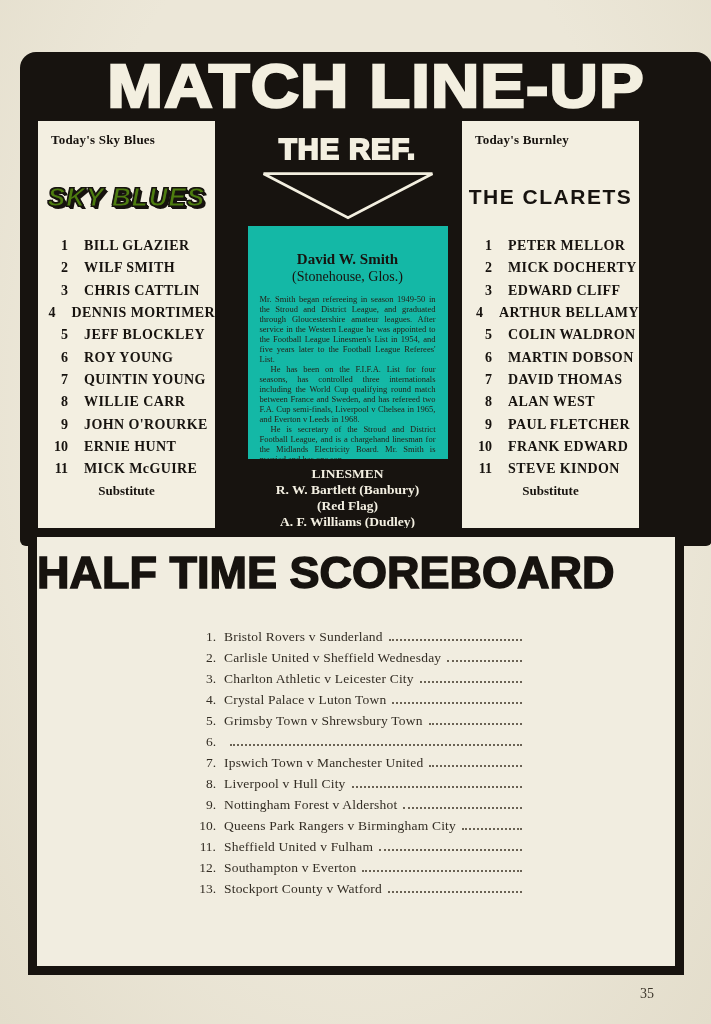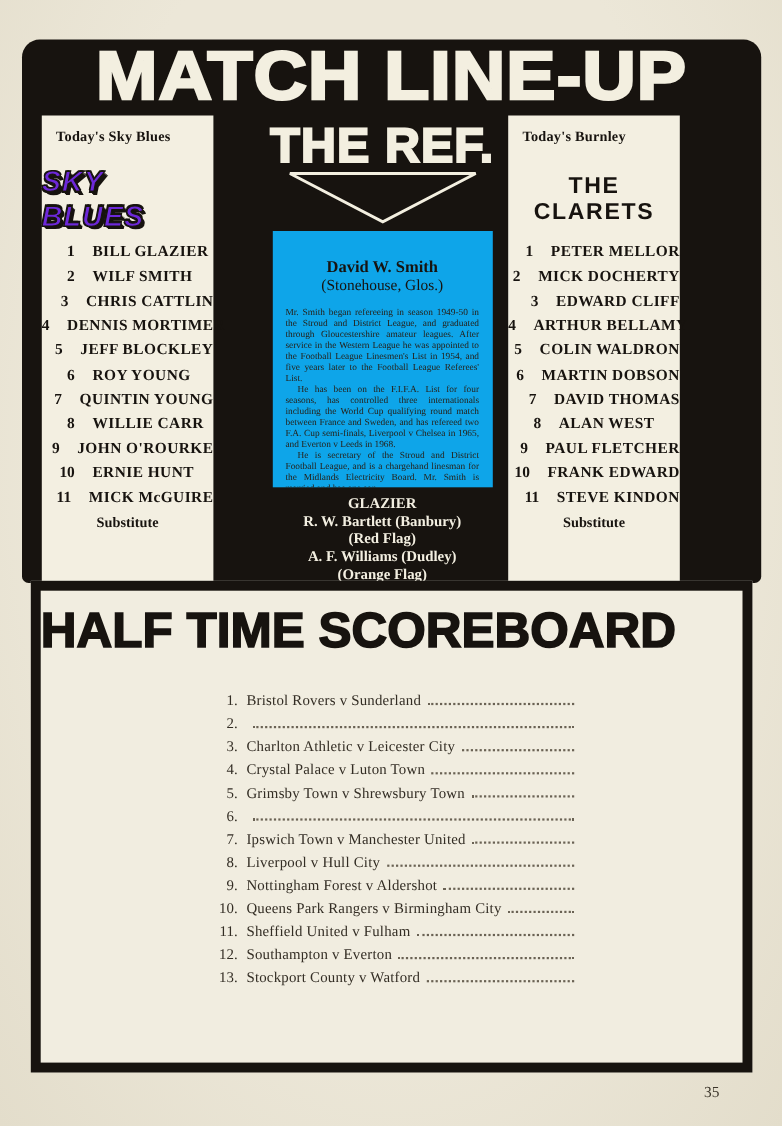--- a/index.html
+++ b/index.html
@@ -5,44 +5,44 @@
   html,body { margin:0; padding:0; }
   .page {
     position:relative; width:711px; height:1024px;
     background: radial-gradient(ellipse at 50% 40%, #ece7d8 60%, #e3ddcb 100%);
     font-family:"Liberation Serif", serif;
     color:#17130f; overflow:hidden;
   }
 
   
   .lineup {
-    position:absolute; left:20px; top:36px; width:672px; height:494px;
-    background:#17130f; border-radius:16px 16px 6px 6px;
+    position:absolute; left:20px; top:52px; width:672px; height:494px;
+    background:#17130f; border-radius:16px 16px 6px 6px;padding-left:20px;
   }
   .lineup-title {
     margin-top:2px; text-align:center;
     font-family:"Liberation Sans", sans-serif; font-weight:bold;
     font-size:62px; line-height:64px; letter-spacing:1px;
     color:#f3efe0; -webkit-text-stroke:2.5px #f3efe0;
     transform:scaleX(1.08); transform-origin:center;
     white-space:nowrap;
   }
   .panel {
-    position:absolute; top:69px; width:156px; height:450px;
+    position:absolute; top:69px; width:177px; height:450px;
     background:#f3efe1;
   }
   .panel-left  { left:18px; }
   .panel-right { left:442px; }
   .team-header {
     padding:11px 0 0 13px; font-size:13px; font-weight:bold; letter-spacing:0.2px;
   }
   .logo-wrap { margin-top:20px; height:58px; display:flex; align-items:center; justify-content:center; }
   .logo-fancy {
     font-family:"Liberation Sans", sans-serif; font-weight:bold; font-style:italic;
-    font-size:26px; letter-spacing:1px; color:#6d28d9;
+    font-size:26px; letter-spacing:1px; color:#4d7c0f;
     -webkit-text-stroke:1px #17130f;
     text-shadow:-1px -1px 0 #17130f, 1px -1px 0 #17130f, -1px 1px 0 #17130f,
                  1px 1px 0 #17130f, 2px 2px 0 #17130f, 3px 3px 0 #17130f;
   }
   .logo-plain {
     font-family:"Liberation Sans", sans-serif; font-weight:bold;
     font-size:21px; letter-spacing:1.5px; color:#17130f;text-align:center;
   }
   .player-list { margin-top:9px; }
   .player { display:flex; align-items:center; height:22.3px; }
@@ -50,26 +50,26 @@
   .p-name { font-weight:bold; font-size:14px; letter-spacing:0.4px; white-space:nowrap;text-align:right; }
   .substitute { margin-top:3px; text-align:center; font-weight:bold; font-size:13px; }
 
   
   .middle {
     position:absolute; left:213px; top:0; width:229px; height:100%;
     display:flex; flex-direction:column; align-items:center;
   }
   .ref-title {
     margin-top:76px; font-family:"Liberation Sans", sans-serif; font-weight:bold;
-    font-size:44px; line-height:42px; color:#f3efe0;
+    font-size:29px; line-height:42px; color:#f3efe0;
     -webkit-text-stroke:2px #f3efe0; letter-spacing:1px; white-space:nowrap;
   }
   .pennant { margin-top:1px; }
   .ref-box {
-    margin-top:5px; width:176px; height:219px; background:#0ea5e9;
+    margin-top:5px; width:176px; height:219px; background:#14b8a6;
     padding:24px 12px 12px 12px; overflow:hidden;
   }
   .ref-name { text-align:center; font-weight:bold; font-size:15px; line-height:18px; }
   .ref-loc  { text-align:center; font-weight:normal; font-size:14px; line-height:17px; margin-bottom:9px; }
   .ref-bio p {
     margin:0; font-size:8.5px; line-height:10px; text-align:justify; color:#262119;
   }
   .ref-bio p + p { text-indent:11px; }
   .linesmen { margin-top:7px; text-align:center; color:#f3efe1; }
   .linesmen-title { font-weight:bold; font-size:13.5px; line-height:16px; }
@@ -183,21 +183,21 @@
         <div class="ref-bio">
 
             <p>Mr. Smith began refereeing in season 1949-50 in the Stroud and District League, and graduated through Gloucestershire amateur leagues. After service in the Western League he was appointed to the Football League Linesmen's List in 1954, and five years later to the Football League Referees' List.</p>
 
             <p>He has been on the F.I.F.A. List for four seasons, has controlled three internationals including the World Cup qualifying round match between France and Sweden, and has refereed two F.A. Cup semi-finals, Liverpool v Chelsea in 1965, and Everton v Leeds in 1968.</p>
 
             <p>He is secretary of the Stroud and District Football League, and is a chargehand linesman for the Midlands Electricity Board. Mr. Smith is married and has one son.</p>
           </div>
       </div>
       <div class="linesmen">
-        <div class="linesmen-title">GLAZIER</div>
+        <div class="linesmen-title">LINESMEN</div>
         <div>
 
             <div class="linesmen-line">R. W. Bartlett (Banbury)</div>
 
             <div class="linesmen-line">(Red Flag)</div>
 
             <div class="linesmen-line">A. F. Williams (Dudley)</div>
 
             <div class="linesmen-line">(Orange Flag)</div>
           </div>
@@ -274,20 +274,21 @@
     <div class="sb-title">HALF TIME SCOREBOARD</div>
     <div class="fixtures">
 
         <div class="fixture">
           <span class="fx-num">1.</span>
           <span class="fx-match">Bristol Rovers v Sunderland</span>
         </div>
 
         <div class="fixture">
           <span class="fx-num">2.</span>
+          <span class="fx-match">Carlisle United v Sheffield Wednesday</span>
         </div>
 
         <div class="fixture">
           <span class="fx-num">3.</span>
           <span class="fx-match">Charlton Athletic v Leicester City</span>
         </div>
 
         <div class="fixture">
           <span class="fx-num">4.</span>
           <span class="fx-match">Crystal Palace v Luton Town</span>

